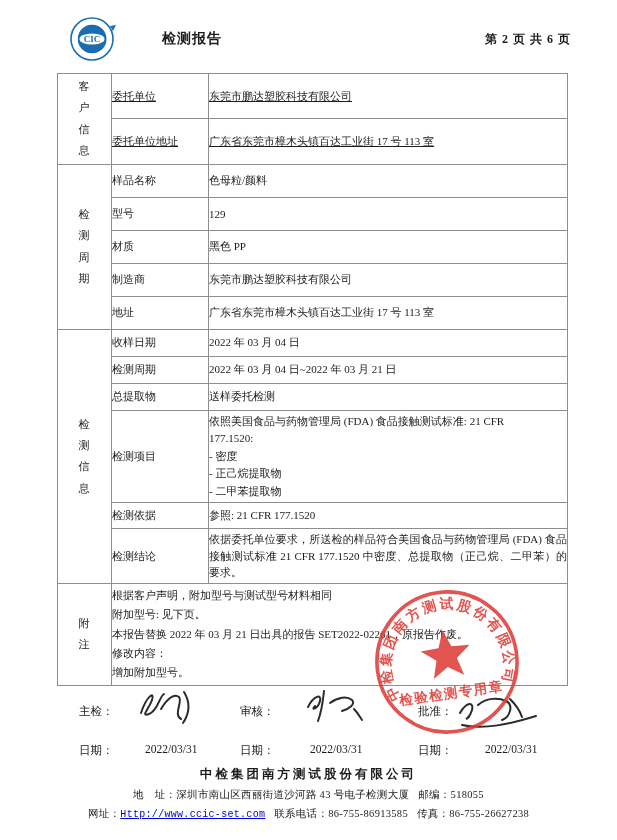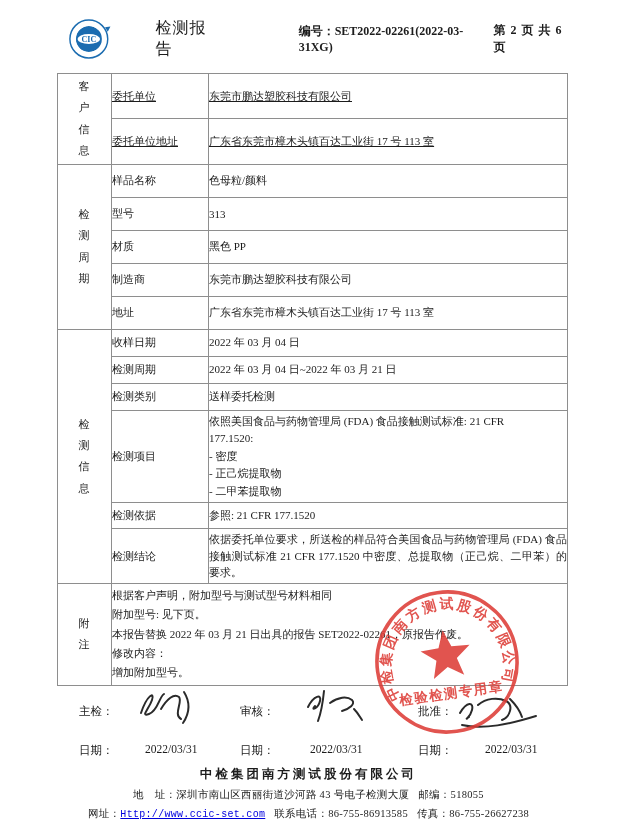--- a/index.html
+++ b/index.html
@@ -3,21 +3,21 @@
 <meta charset="utf-8">
 <style>
   html,body{margin:0;padding:0;background:#ffffff;}
   .page{
     position:relative;width:617px;height:840px;background:#ffffff;
     font-family:"Liberation Serif","DejaVu Serif",serif;color:#1c1c1c;
     overflow:hidden;
   }
   
   .header{position:absolute;left:60px;top:14px;right:46px;height:50px;display:flex;align-items:center;gap:16px;}
-  .hdr-title{font-size:16px;font-weight:normal;margin-left:20px;letter-spacing:1px;}
+  .hdr-title{font-size:14px;font-weight:bold;margin-left:20px;letter-spacing:1px;}
   .hdr-no{font-size:12px;font-weight:bold;margin-left:66px;}
   .hdr-page{font-size:12px;font-weight:bold;margin-left:auto;letter-spacing:1px;}
   
   table.rpt{
     position:absolute;left:57px;top:73px;width:511px;
     border-collapse:collapse;table-layout:fixed;font-size:11px;
   }
   table.rpt td{border:1px solid #8e8e8e;vertical-align:middle;padding:2px 0;}
   td.sec{text-align:center;}
   .seclbl{display:inline-block;width:2.15em;line-height:1.95;letter-spacing:1px;text-align:center;}
@@ -51,23 +51,20 @@
   <div class="header">
     <svg width="66" height="48" viewBox="0 0 66 48">
       <circle cx="32" cy="24" r="21" fill="none" stroke="#1b6cb0" stroke-width="1.6"></circle>
       <path d="M50 11 l6 -1 l-3 6 z" fill="#1b6cb0"></path>
       <circle cx="32" cy="24" r="14.5" fill="#1b6cb0"></circle>
       <path d="M43 13 A15.5 15.5 0 1 0 43 35" fill="none" stroke="#ffffff" stroke-width="2.2"></path>
       <ellipse cx="32" cy="24" rx="12.5" ry="5.6" fill="#ffffff"></ellipse>
       <text x="32" y="27.4" text-anchor="middle" font-size="9" font-weight="bold" font-family="'Liberation Serif',serif" fill="#1b6cb0">CIC</text>
     </svg>
     <span class="hdr-title">检测报告</span>
-    <span class="hdr-no">
-      <span>编号：</span><span>SET2022-02261(2022-03-31XG)</span>
-    </span>
     <span class="hdr-page">第 2 页 共 6 页</span>
   </div>
 
   <table class="rpt">
     <colgroup>
         <col style="width:54px">
         <col style="width:97px">
         <col>
       </colgroup>
     <tbody>
@@ -82,21 +79,21 @@
         <td class="val">广东省东莞市樟木头镇百达工业街 17 号 113 室</td>
       </tr>
 
       <tr class="h33">
         <td class="sec" rowspan="5"><span class="seclbl">检测周期</span></td>
         <td class="fld">样品名称</td>
         <td class="val">色母粒/颜料</td>
       </tr>
       <tr class="h33">
         <td class="fld">型号</td>
-        <td class="val">313</td>
+        <td class="val">129</td>
       </tr>
       <tr class="h33">
         <td class="fld">材质</td>
         <td class="val">黑色 PP</td>
       </tr>
       <tr class="h33">
         <td class="fld">制造商</td>
         <td class="val">东莞市鹏达塑胶科技有限公司</td>
       </tr>
       <tr class="h33">
@@ -107,21 +104,21 @@
       <tr class="h27">
         <td class="sec" rowspan="6"><span class="seclbl">检测信息</span></td>
         <td class="fld">收样日期</td>
         <td class="val">2022 年 03 月 04 日</td>
       </tr>
       <tr class="h27">
         <td class="fld">检测周期</td>
         <td class="val">2022 年 03 月 04 日~2022 年 03 月 21 日</td>
       </tr>
       <tr class="h27">
-        <td class="fld">检测类别</td>
+        <td class="fld">总提取物</td>
         <td class="val">送样委托检测</td>
       </tr>
       <tr class="h88">
         <td class="fld">检测项目</td>
         <td class="val">
           <div class="ln">依照美国食品与药物管理局 (FDA) 食品接触测试标准: 21 CFR</div>
           <div class="ln">177.1520:</div>
           <div class="ln">- 密度</div>
           <div class="ln">- 正己烷提取物</div>
           <div class="ln">- 二甲苯提取物</div>

